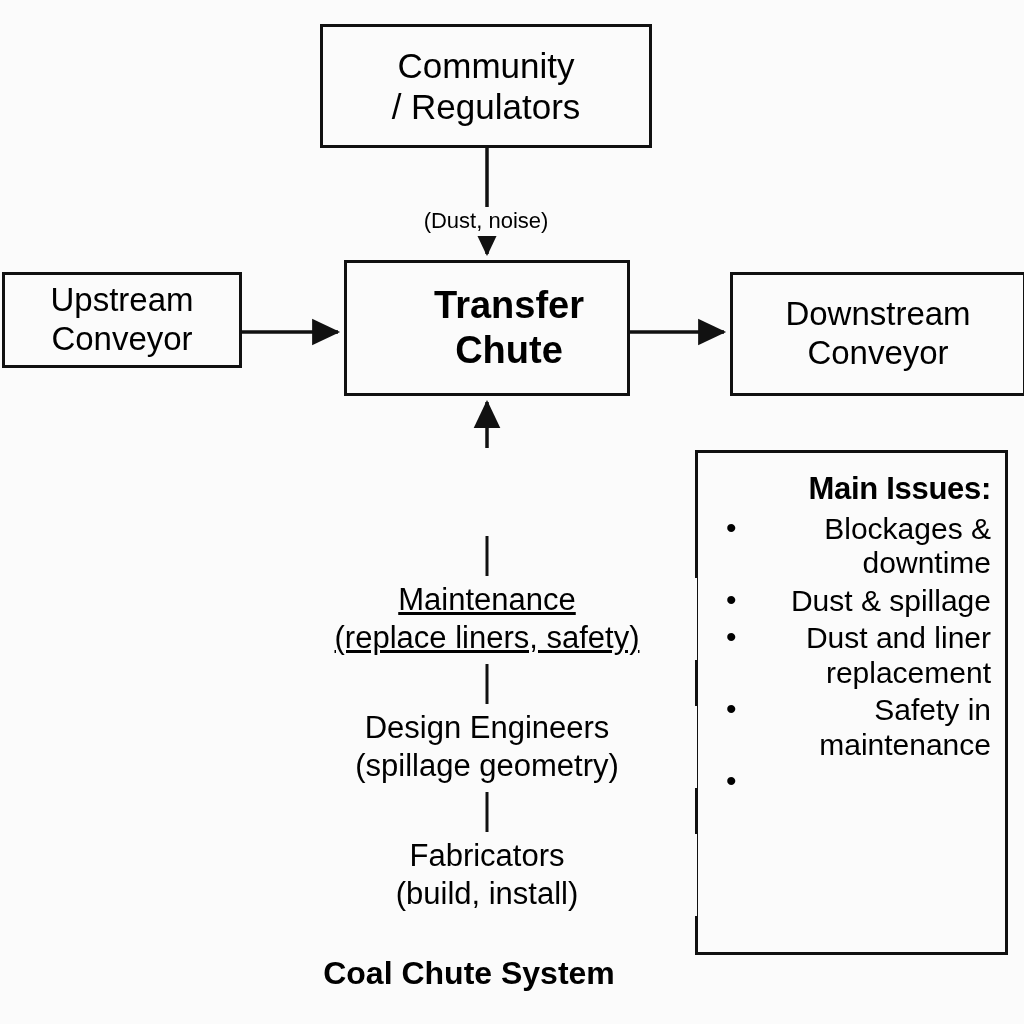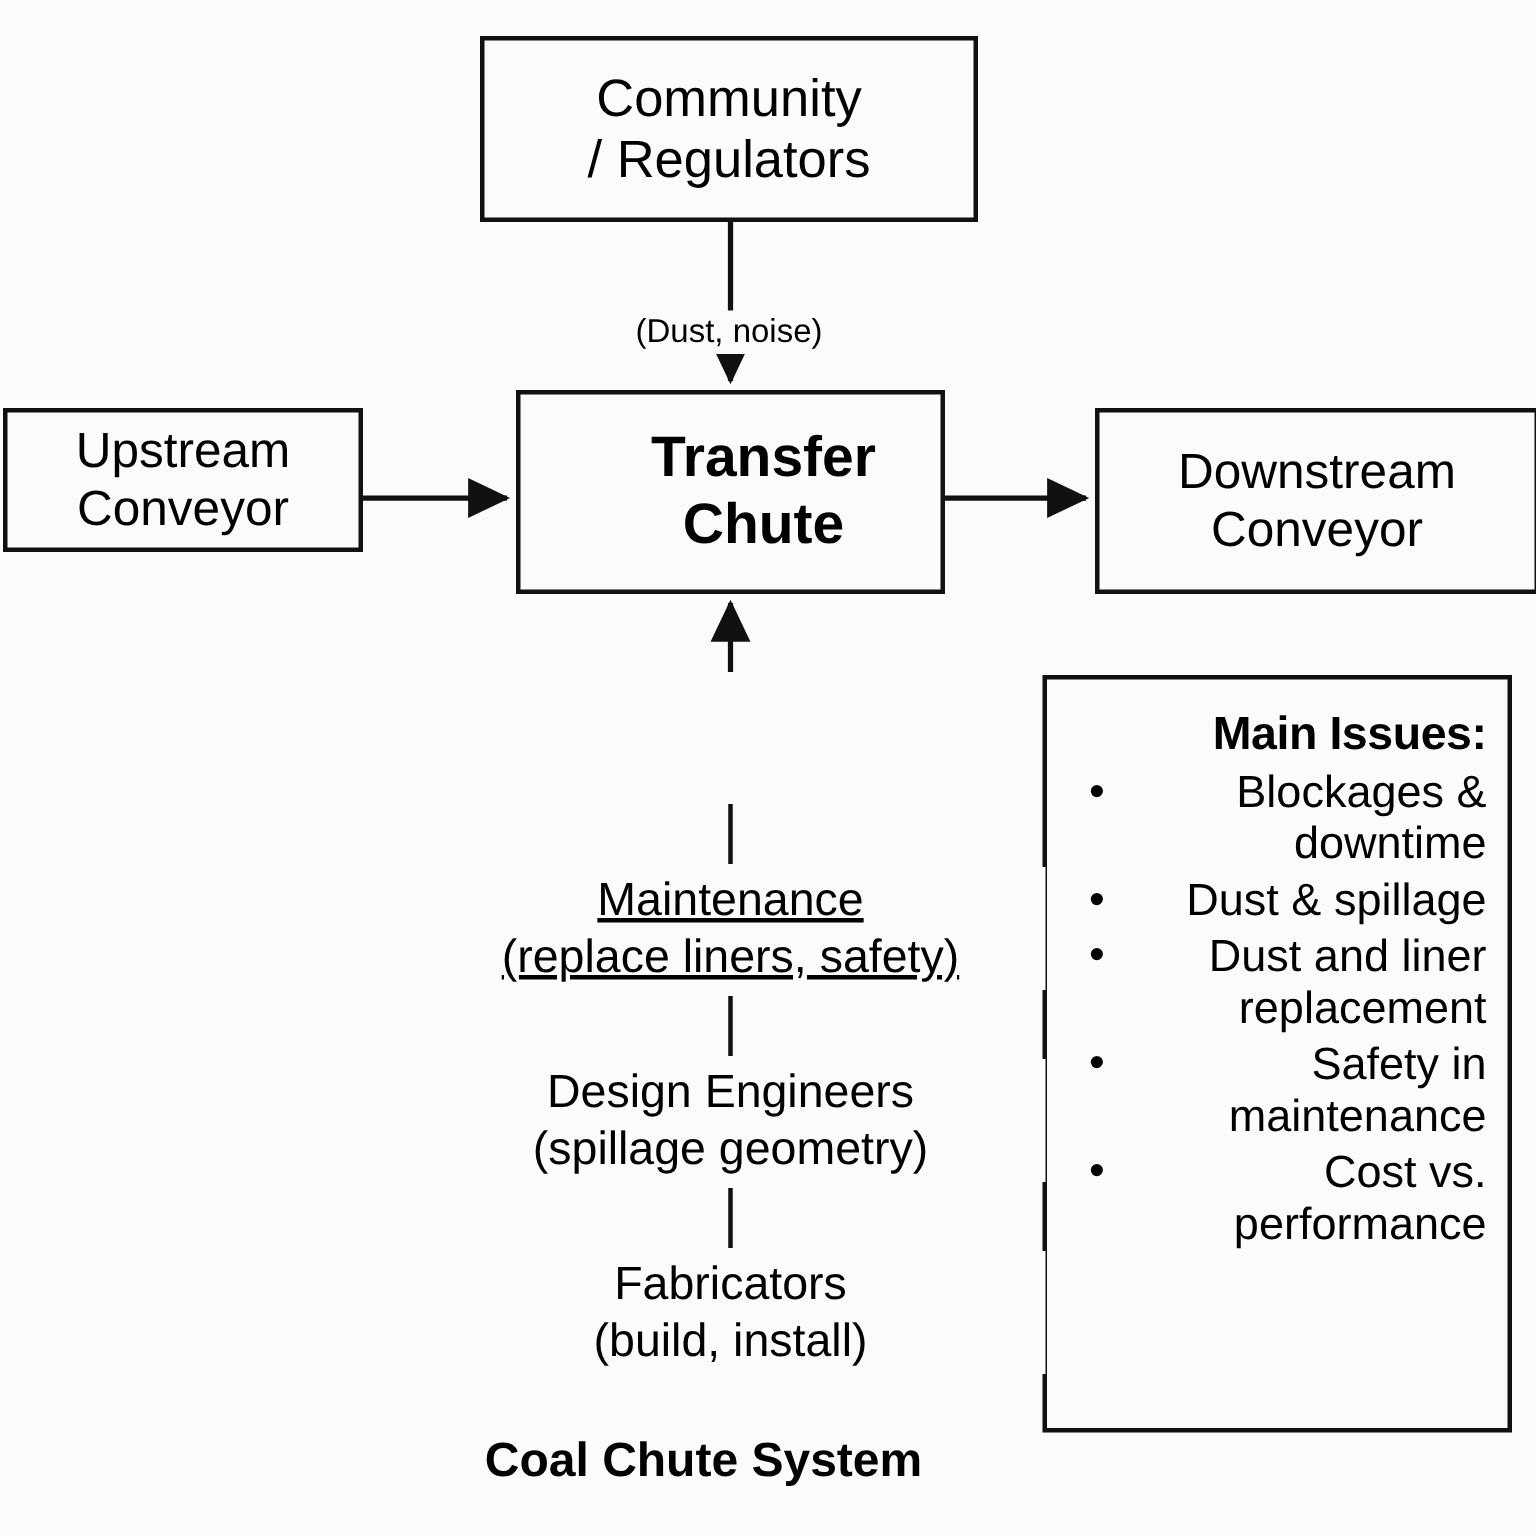--- a/index.html
+++ b/index.html
@@ -202,19 +202,19 @@
   <div class="stakeholder" id="stk-3">Fabricators
 (build, install)</div>
 
   <div class="node" id="node-issues">
     <div id="issues-title">Main Issues:</div>
     <ul class="issue-list" id="issues-list">
         <li><span class="bullet">•</span><span>Blockages &amp; downtime</span></li>
         <li><span class="bullet">•</span><span>Dust &amp; spillage</span></li>
         <li><span class="bullet">•</span><span>Dust and liner replacement</span></li>
         <li><span class="bullet">•</span><span>Safety in maintenance</span></li>
-        <li><span class="bullet">•</span><span>Cost vs. performance</span></li>
+        <li><span class="bullet">•</span></li>
       </ul>
   </div>
 
   <div id="caption">Coal Chute System</div>
 
 </div>
 
 </body></html>

